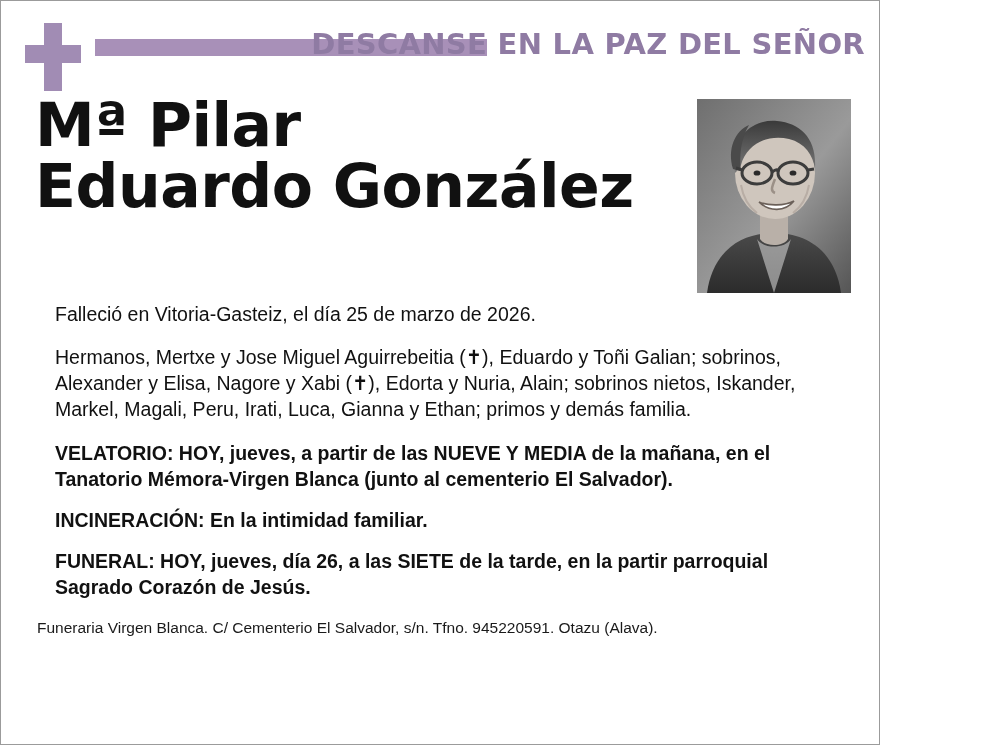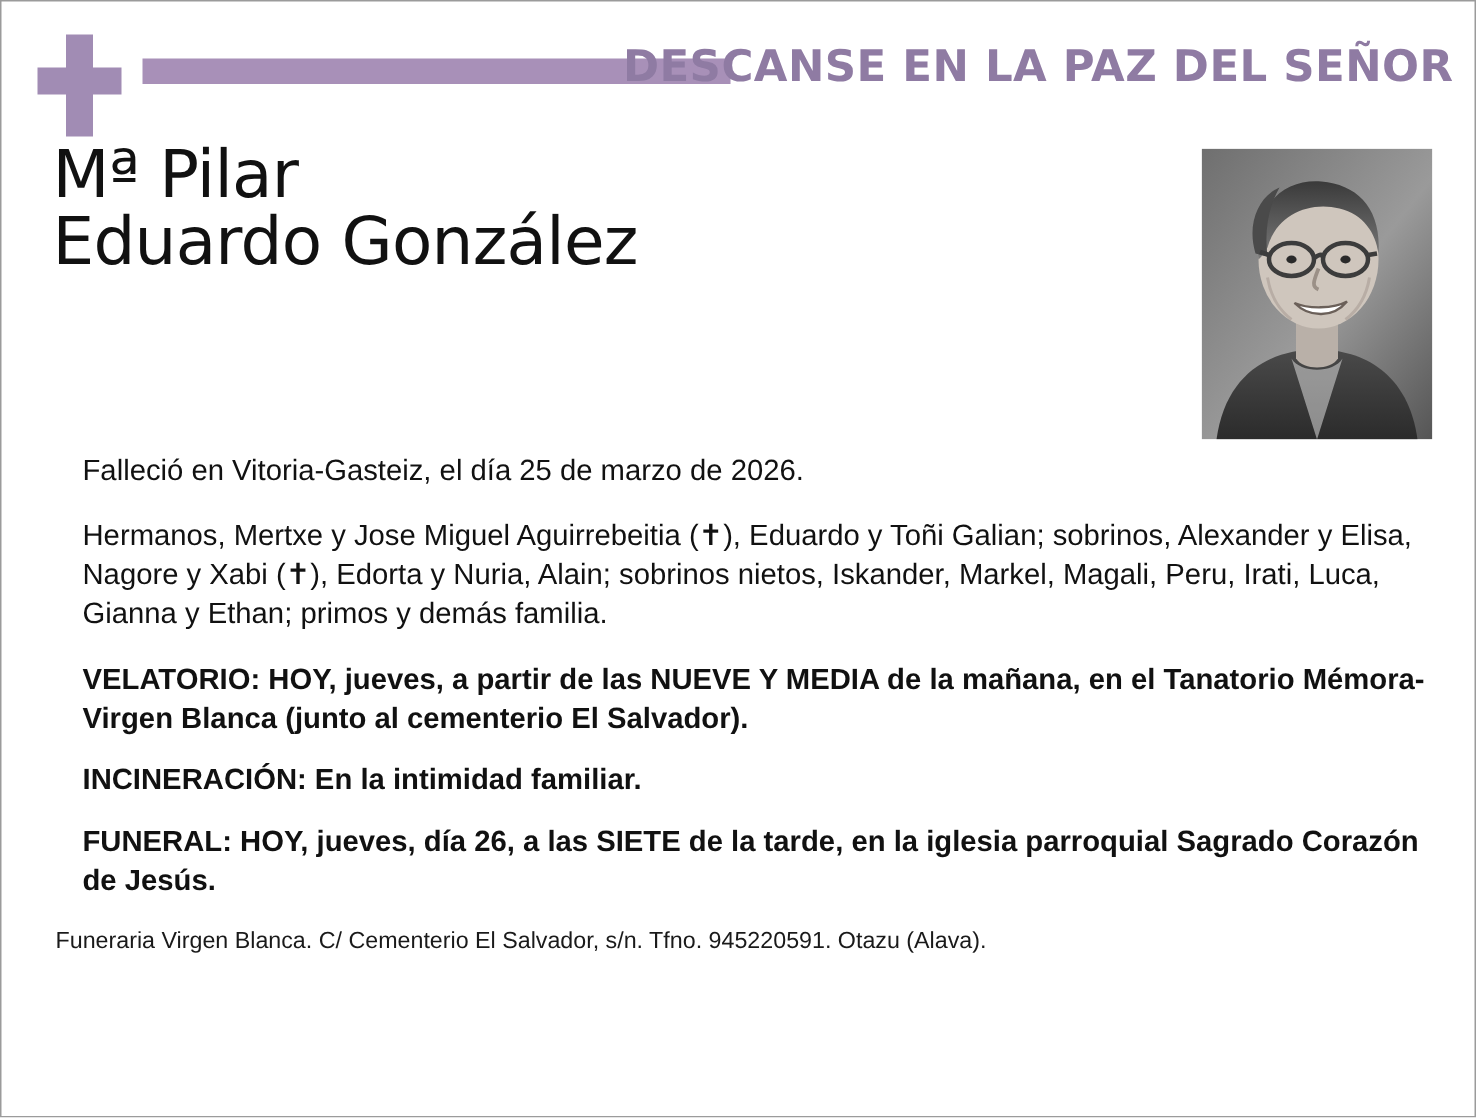--- a/index.html
+++ b/index.html
@@ -6,21 +6,21 @@
     margin: 0;
     padding: 0;
     background: #ffffff;
   }
   body {
     font-family: "Liberation Sans", sans-serif;
     color: #000;
   }
   .page {
     position: relative;
-    width: 984px;
+    width: 880px;
     height: 745px;
     background: #ffffff;
     box-sizing: border-box;
     border: 1px solid #9b9b9b;
     overflow: hidden;
   }
 
   
   .header {
     position: relative;
@@ -73,22 +73,22 @@
   }
 
   
   .name-block {
     position: relative;
     padding: 6px 24px 0 34px;
     min-height: 200px;
   }
   .name {
     font-family: "DejaVu Sans", sans-serif;
-    font-weight: normal;
-    font-size: 44px;
+    font-weight: bold;
+    font-size: 60px;
     line-height: 1.02;
     letter-spacing: -0.5px;
     color: #111;
     max-width: 700px;
   }
   .name .line2 { display: block; }
 
   
   .portrait {
     position: absolute;
@@ -190,18 +190,18 @@
         <path d="M112 86 C110 98 104 108 96 114" fill="none" stroke="#a89d94" stroke-width="2" opacity="0.6"></path>
       </svg>
     </div>
   </div>
 
   <div class="body">
     <p>Falleció en Vitoria-Gasteiz, el día 25 de marzo de 2026.</p>
     <p>Hermanos, Mertxe y Jose Miguel Aguirrebeitia (✝), Eduardo y Toñi Galian; sobrinos, Alexander y Elisa, Nagore y Xabi (✝), Edorta y Nuria, Alain; sobrinos nietos, Iskander, Markel, Magali, Peru, Irati, Luca, Gianna y Ethan; primos y demás familia.</p>
     <p class="bold">VELATORIO: HOY, jueves, a partir de las NUEVE Y MEDIA de la mañana, en el Tanatorio Mémora-Virgen Blanca (junto al cementerio El Salvador).</p>
     <p class="bold">INCINERACIÓN: En la intimidad familiar.</p>
-    <p class="bold">FUNERAL: HOY, jueves, día 26, a las SIETE de la tarde, en la iglesia parroquial Sagrado Corazón de Jesús.</p>
+    <p class="bold">FUNERAL: HOY, jueves, día 26, a las SIETE de la tarde, en la partir parroquial Sagrado Corazón de Jesús.</p>
   </div>
 
   <div class="footer-note">Funeraria Virgen Blanca. C/ Cementerio El Salvador, s/n. Tfno. 945220591. Otazu (Alava).</div>
 
 </div>
 
 </body></html>

